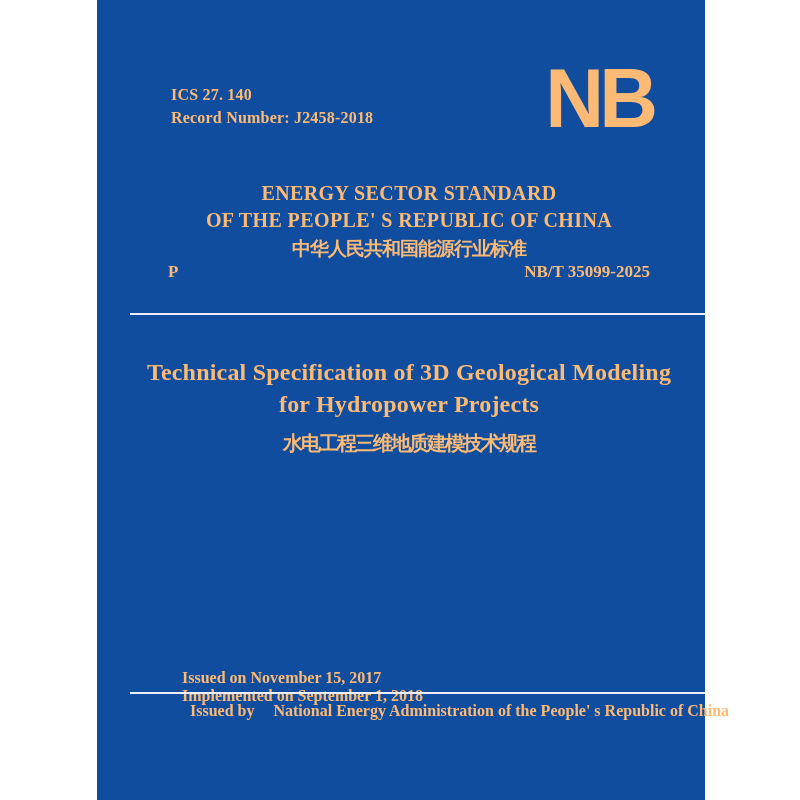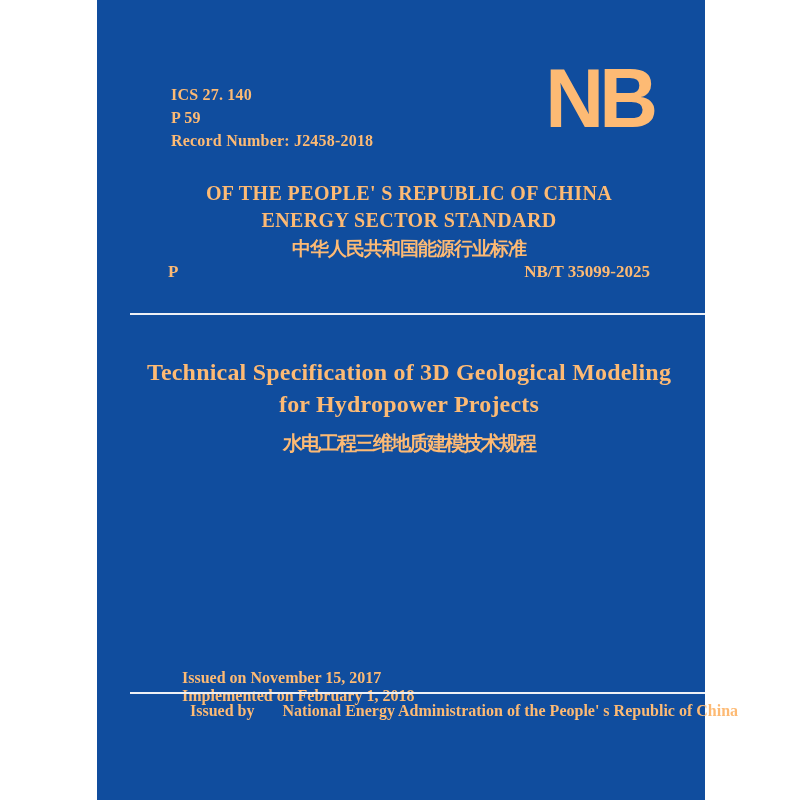--- a/index.html
+++ b/index.html
@@ -114,62 +114,61 @@
     white-space: nowrap;
     flex-direction: column;
   }
 
   
   .issuedby-row {
     position: absolute;
     left: 93px;
     top: 702px;
     display: flex;
-    gap: 28px;
+    gap: 19px;
     font-size: 16px;
     font-weight: bold;
     white-space: nowrap;
   }
 </style>
 </head>
 <body>
 
 <div class="page">
   <div class="cover">
 
     <div class="ics-block">
       <div>ICS 27. 140</div>
-      <div>P 59</div>
       <div>Record Number: J2458-2018</div>
     </div>
 
     <div class="nb-logo">NB</div>
 
     <div class="std-block">
+      <div class="std-en">ENERGY SECTOR STANDARD</div>
       <div class="std-en">OF THE PEOPLE' S REPUBLIC OF CHINA</div>
-      <div class="std-en">ENERGY SECTOR STANDARD</div>
       <div class="std-zh">中华人民共和国能源行业标准</div>
     </div>
 
     <div class="class-row">
       <span>P</span>
       <span>NB/T 35099-2025</span>
     </div>
 
     <div class="rule rule-top"></div>
 
     <div class="title-block">
       <div class="title-en">Technical Specification of 3D Geological Modeling</div>
       <div class="title-en">for Hydropower Projects</div>
       <div class="title-zh">水电工程三维地质建模技术规程</div>
     </div>
 
     <div class="dates-row">
       <span>Issued on November 15, 2017</span>
-      <span>Implemented on February 1, 2018</span>
+      <span>Implemented on September 1, 2018</span>
     </div>
 
     <div class="rule rule-bottom"></div>
 
     <div class="issuedby-row">
       <span>Issued by</span>
       <span>National Energy Administration of the People' s Republic of China</span>
     </div>
 
   </div>

